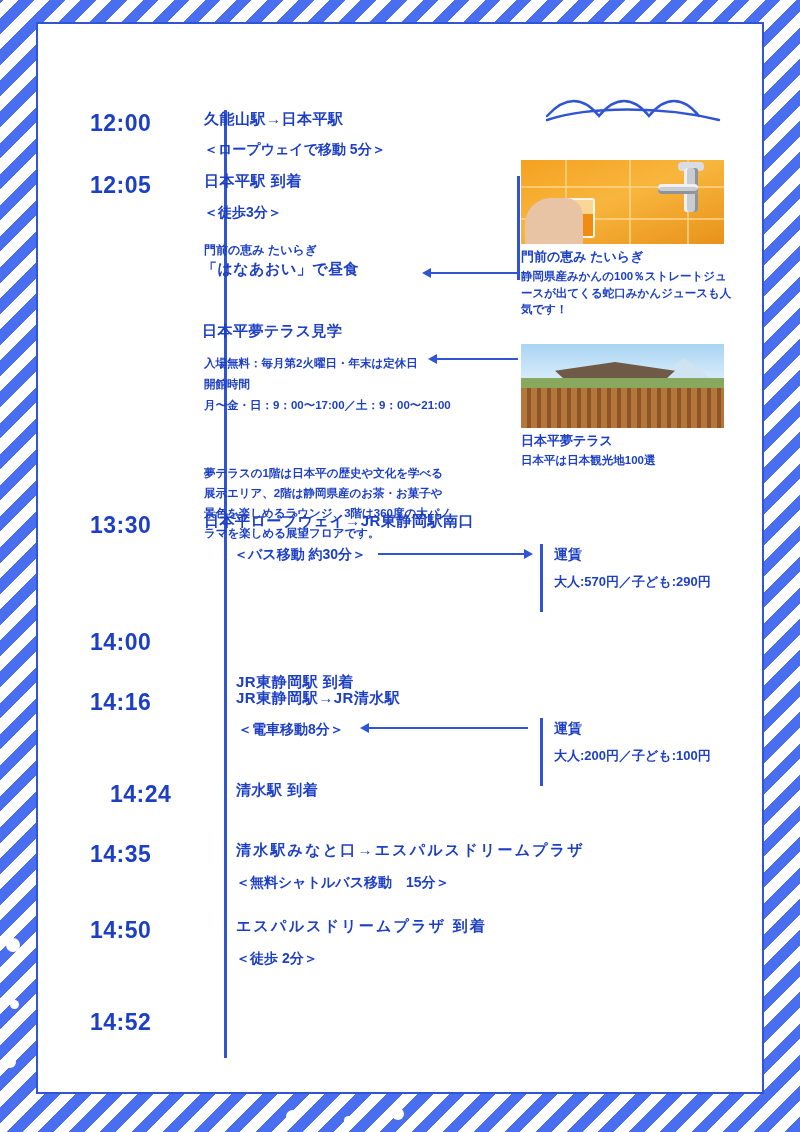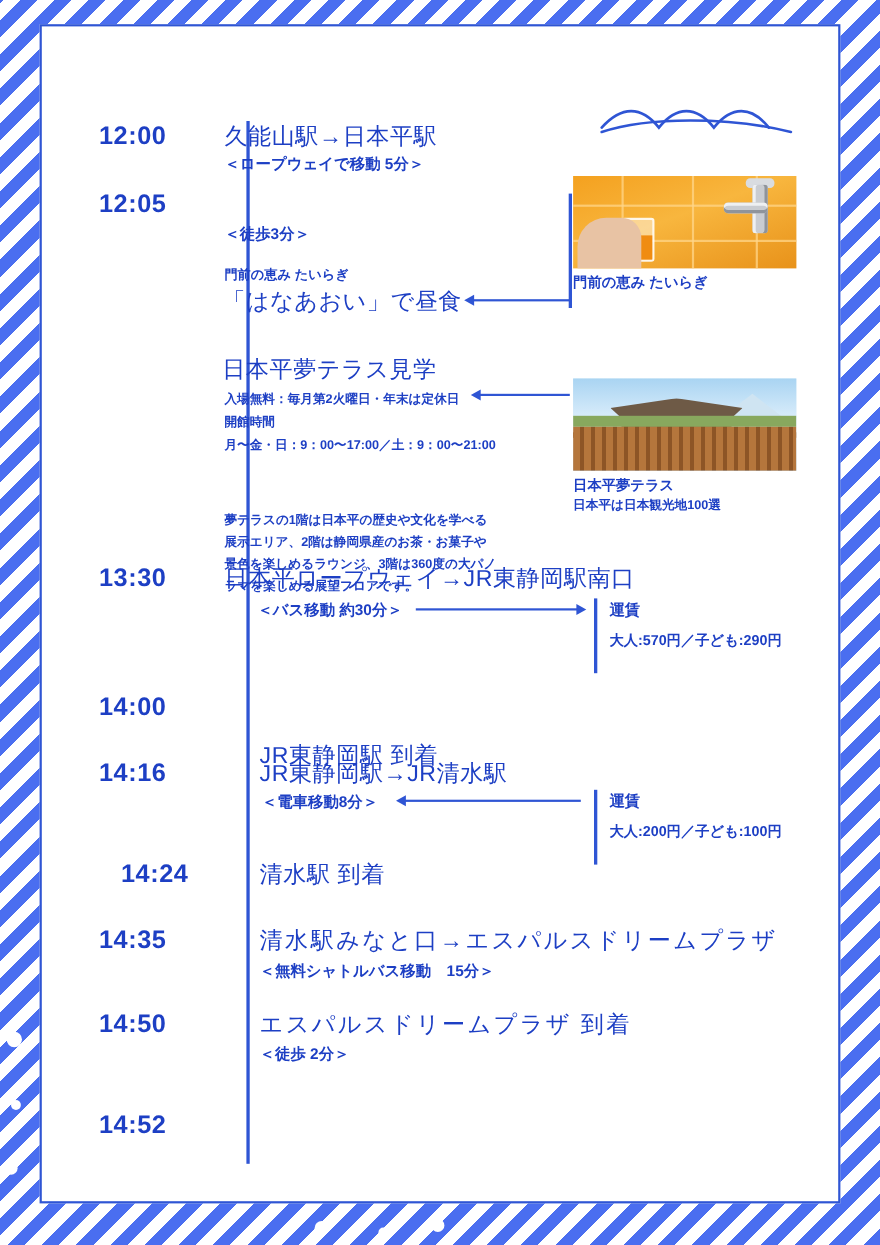--- a/index.html
+++ b/index.html
@@ -44,21 +44,21 @@
     background: #2f55d4;
   }
   .time {
     position:absolute;
     font-size: 23px; font-weight: bold; color: #1d3fc4;
     letter-spacing: 0.5px;
     font-family: "Liberation Sans", sans-serif;
   }
   .title {
     position:absolute;
-    font-size: 21px; font-weight: normal; color: #1d3fc4;
+    font-size: 15px; font-weight: bold; color: #1d3fc4;
     white-space: nowrap;
     letter-spacing: 0.5px;
   }
   .title.sp { letter-spacing: 2.2px; }
   .sub {
     position:absolute;
     font-size: 14px; font-weight: bold; color: #1d3fc4;
     white-space: nowrap;
   }
   .minilabel {
@@ -153,20 +153,21 @@
     </svg>
 
     <div class="timeline">
       <div class="vline"></div>
 
       <div class="time" style="left:52px;  top:86px;">12:00</div>
       <div class="title" style="left:166px; top:86px;">久能山駅→日本平駅</div>
       <div class="sub" style="left:166px; top:117px;">＜ロープウェイで移動 5分＞</div>
 
       <div class="time" style="left:52px;  top:148px;">12:05</div>
+      <div class="title" style="left:166px; top:148px;">日本平駅  到着</div>
       <div class="sub" style="left:166px; top:180px;">＜徒歩3分＞</div>
 
       <div class="minilabel" style="left:166px; top:218px;">門前の恵み たいらぎ</div>
       <div class="title" style="left:164px; top:236px;">「はなあおい」で昼食</div>
 
       <div class="arrow-line" style="left:392px; top:248px; width:88px;"></div>
       <div class="arrow-head" style="left:384px; top:244px;"></div>
       <div class="tick" style="left:479px; top:152px; height:104px;"></div>
 
       <div class="title" style="left:164px; top:298px;">日本平夢テラス見学</div>
@@ -187,20 +188,21 @@
           <div class="tileh" style="top:58px;"></div>
           <div class="tap-knob"></div>
           <div class="tap-body"></div>
           <div class="tap-arm"></div>
           <div class="glass">
               <div class="juice"></div>
             </div>
           <div class="hand"></div>
         </div>
         <div class="cap-title">門前の恵み たいらぎ</div>
+        <div class="cap-body">静岡県産みかんの100％ストレートジュースが出てくる蛇口みかんジュースも人気です！</div>
       </div>
 
       <div class="card" style="left:483px; top:320px;">
         <div class="photo ph2">
           <div class="sky"></div>
           <div class="mt"></div>
           <div class="bld"></div>
           <div class="roof"></div>
           <div class="grass"></div>
           <div class="rail"></div>

